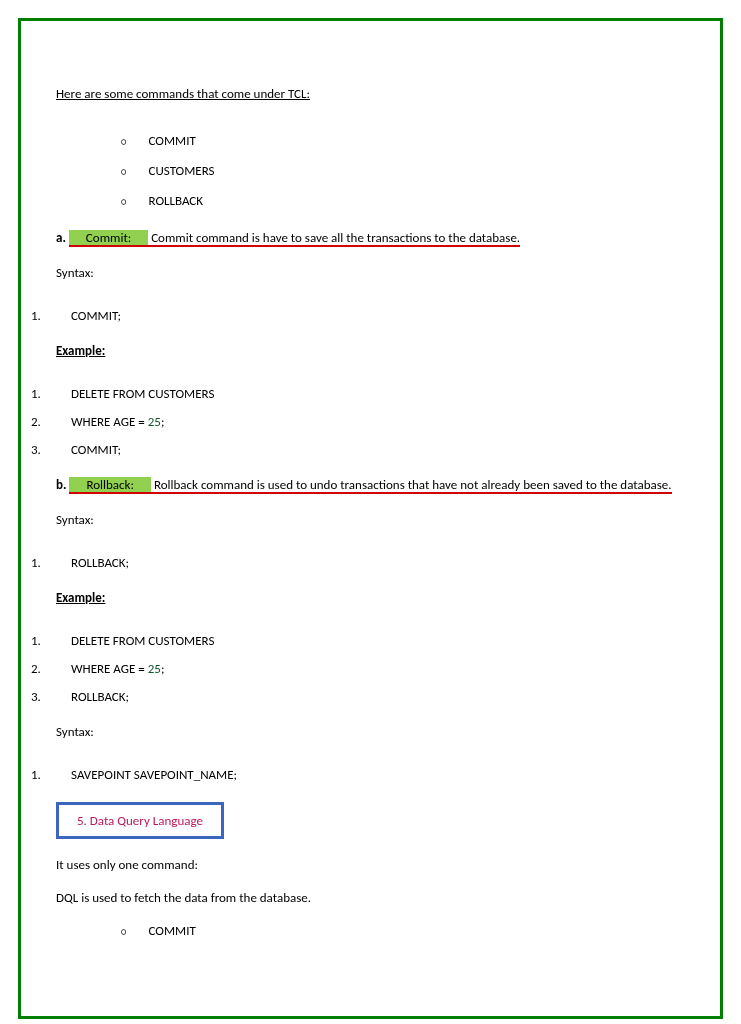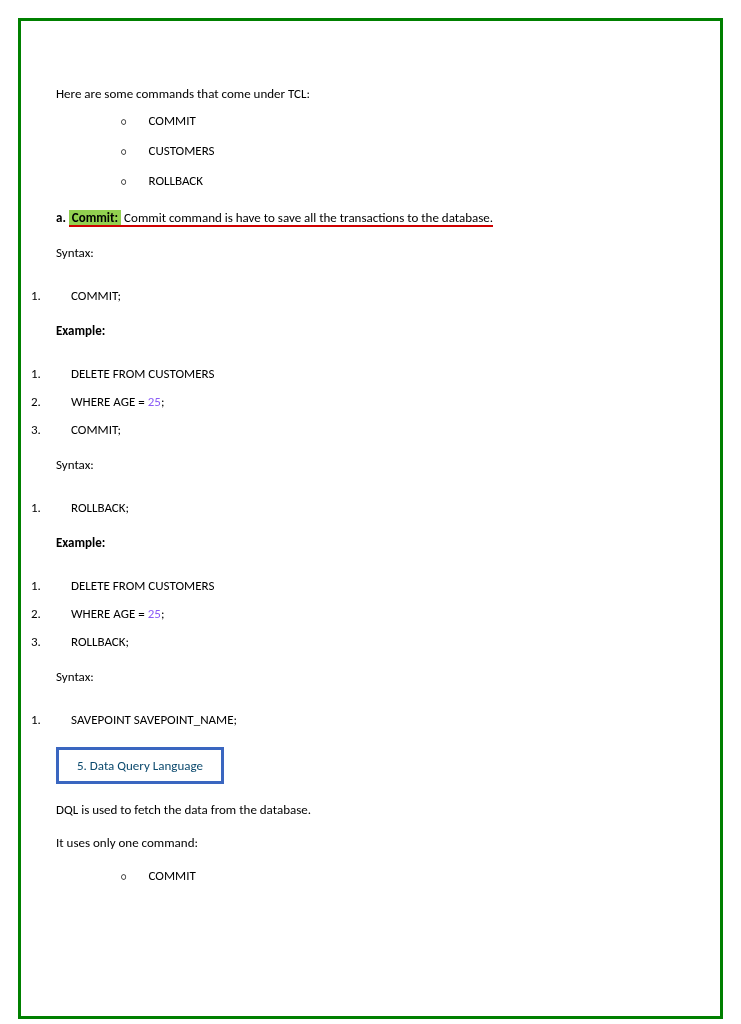--- a/index.html
+++ b/index.html
@@ -15,52 +15,52 @@
     .frame {
       position: absolute;
       top: 18px;
       left: 18px;
       right: 18px;
       bottom: 5px;
       border: 3px solid #008000;
       padding: 65px 20px 10px 20px;
     }
     .content { padding-left: 15px; }
-    .intro { margin-bottom: 12px; }
+    .intro { margin-bottom: 32px; text-decoration: underline; }
     .circle-list { margin-left: 65px; margin-bottom: 22px; }
     .circle-item { margin-bottom: 15px; display: flex; align-items: baseline; }
     .circle-item .bullet { font-size: 10px; margin-right: 22px; color: #222; }
     .lettered {
       margin-bottom: 20px;
     }
     .lettered .prefix { font-weight: bold; }
     .hl {
       background-color: #92d050;
-      font-weight: bold;
-      padding: 0 3px;
+      font-weight: normal;
+      padding: 0 17px;
     }
     .underline-red {
       border-bottom: 2px solid #d00000;
     }
     .syntax-label { font-weight: normal; margin-bottom: 28px; }
     .numbered-block { margin-left: -25px; margin-bottom: 20px; }
     .numbered-line { display: flex; align-items: baseline; margin-bottom: 13px; }
     .numbered-line .num { width: 40px; text-align: left; padding-right: 12px; }
     .numbered-line .code { }
-    .red { color: #8b5cf6; }
-    .example-label { font-weight: bold; margin-bottom: 28px; }
+    .red { color: #14532d; }
+    .example-label { font-weight: bold; margin-bottom: 28px; text-decoration: underline; }
     .boxed-heading {
       display: inline-block;
       border: 3px solid #3a66c0;
       padding: 8px 18px;
       margin-bottom: 18px;
       margin-left: 0px;
     }
     .boxed-heading-text {
-      color: #0c4a6e;
+      color: #be185d;
       font-weight: normal;
       font-size: 13px;
     }
     .para { margin-bottom: 18px; }
   </style>
 </head>
 <body>
 
 <div class="frame">
   <div class="content">
@@ -107,20 +107,23 @@
         <span class="num">2.</span>
         <span class="code"><span>WHERE AGE = </span><span class="red">25</span><span>;</span></span>
       </div>
       <div class="numbered-line">
         <span class="num">3.</span>
         <span class="code">COMMIT;</span>
       </div>
     </div>
 
     
+    <div class="lettered">
+      <span class="prefix">b. </span><span class="underline-red"><span class="hl">Rollback:</span><span> Rollback command is used to undo transactions that have not already been saved to the database.</span></span>
+    </div>
 
     <div class="syntax-label">Syntax:</div>
 
     <div class="numbered-block">
       <div class="numbered-line">
         <span class="num">1.</span>
         <span class="code">ROLLBACK;</span>
       </div>
     </div>
 
@@ -150,22 +153,22 @@
         <span class="num">1.</span>
         <span class="code"> SAVEPOINT SAVEPOINT_NAME;</span>
       </div>
     </div>
 
     
     <div class="boxed-heading">
       <span class="boxed-heading-text">5. Data Query Language</span>
     </div>
 
+    <div class="para">It uses only one command:</div>
     <div class="para">DQL is used to fetch the data from the database.</div>
-    <div class="para">It uses only one command:</div>
 
     <div class="circle-list" style="margin-bottom:0;">
       <div class="circle-item" style="margin-bottom:0;">
         <span class="bullet">○</span>
         <span>COMMIT</span>
       </div>
     </div>
 
   </div>
 </div>

